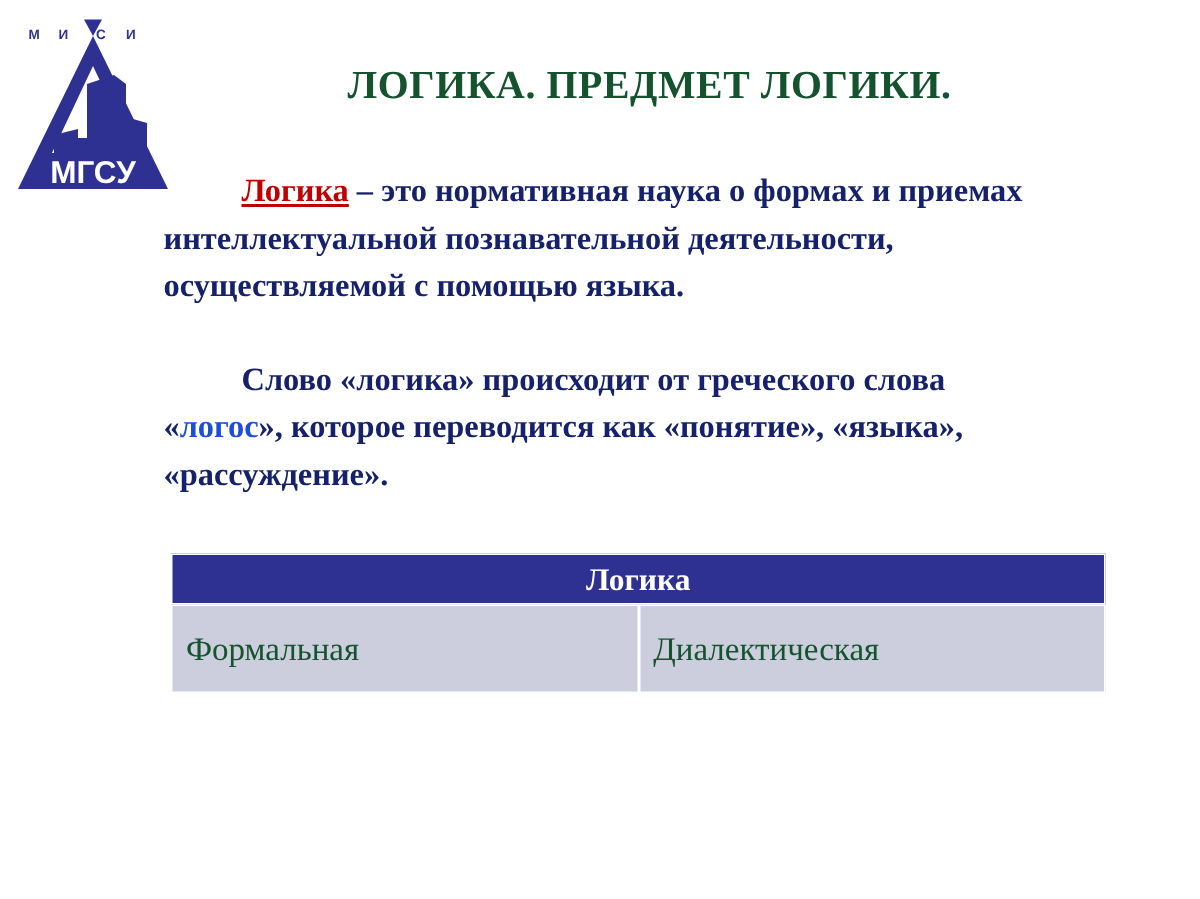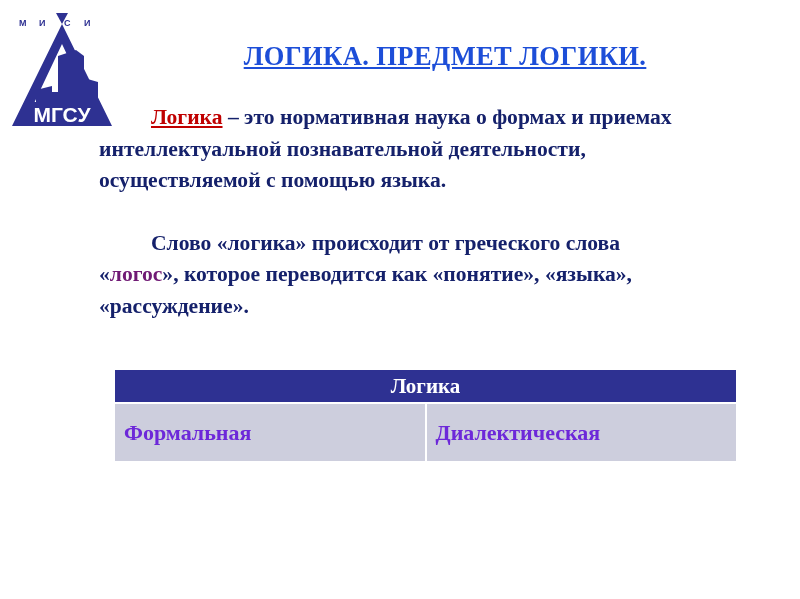--- a/index.html
+++ b/index.html
@@ -28,55 +28,54 @@
     left: 6px;
     top: 4px;
     width: 112px;
     height: 130px;
   }
   .logo svg { display: block; }
 
   
   .slide-title {
     position: absolute;
-    left: 130px;
+    left: 118px;
     top: 42px;
     width: 630px;
     text-align: center;
-    color: #1d4ed8;
+    color: #14532d;
     font-size: 26.5px;
     font-weight: bold;
     letter-spacing: .4px;
     line-height: 1.1;
     white-space: nowrap;
-    text-decoration: underline;
   }
 
   
   .body-text {
     position: absolute;
     left: 97px;
     top: 100px;
     width: 602px;
     color: #15216b;
     font-size: 21.6px;
     font-weight: bold;
     line-height: 31.5px;
     text-align: left;
   }
-  .para { margin: 2px; }
+  .para { margin: 12px; }
   .para + .para { margin-top: 31px; }
   .para .indent { display: inline-block; width: 52px; }
   .hl-term {
     color: #c00000;
     text-decoration: underline;
     text-decoration-thickness: 2px;
     text-underline-offset: 2px;
   }
-  .hl-word { color: #701a75; }
+  .hl-word { color: #1d4ed8; }
 
   
   .logic-table {
     position: absolute;
     left: 114px;
     top: 369px;
     width: 623px;
     border-collapse: separate;
     border-spacing: 0;
     table-layout: fixed;
@@ -87,23 +86,23 @@
     font-size: 21px;
     font-weight: bold;
     text-align: center;
     height: 34px;
     padding: 0;
     border: 1px solid #ffffff;
     box-sizing: border-box;
   }
   .logic-table td {
     background: #cdcedd;
-    color: #6d28d9;
+    color: #14532d;
     font-size: 22px;
-    font-weight: bold;
+    font-weight: normal;
     height: 59px;
     padding: 0 9px;
     border: 1px solid #ffffff;
     box-sizing: border-box;
     vertical-align: middle;
   }
   .logic-table td.cell-left  { width: 311px; text-align: left; }
   .logic-table td.cell-right { width: 312px; text-align: left; }
 </style>
 </head>

